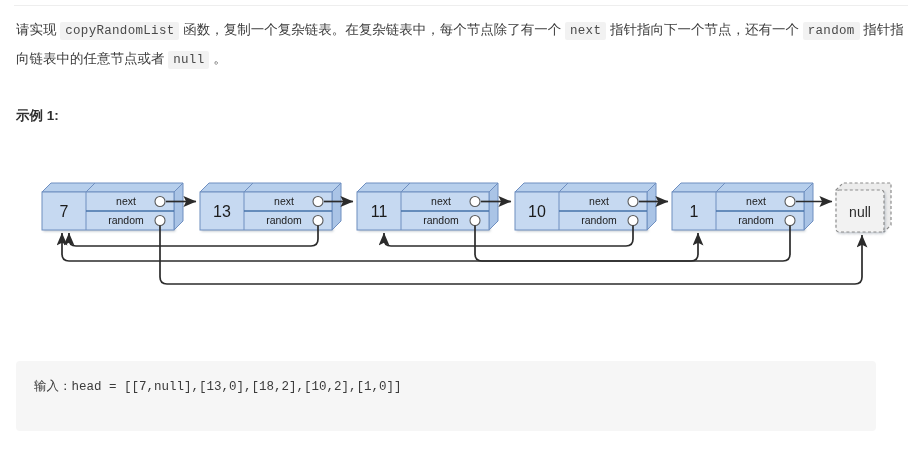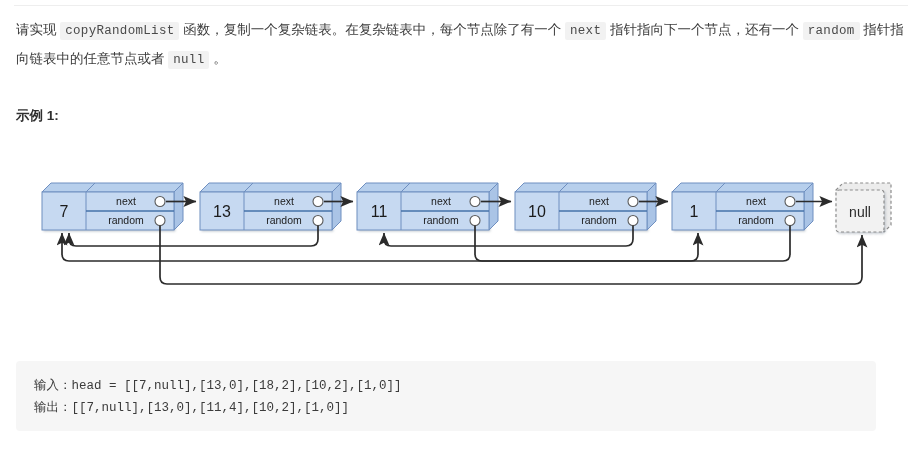--- a/index.html
+++ b/index.html
@@ -37,21 +37,21 @@
   }
   .codeblock{
     position:absolute;left:16px;top:361px;width:860px;height:70px;
     background:#f6f6f6;border-radius:4px;
     padding:14px 18px;box-sizing:border-box;
   }
   .codeblock .line{
     font-family:"Liberation Mono","DejaVu Sans Mono",monospace;
     font-size:12.5px;line-height:22px;color:#3b3b3b;white-space:pre;
   }
-  .cjk{font-family:Liberation Mono, monospace;margin-top:15px;}
+  .cjk{font-family:Liberation Sans, sans-serif;margin-top:15px;}
   svg{display:block;}
   text{font-family:"Liberation Sans","DejaVu Sans",sans-serif;}
 </style>
 </head>
 <body>
 
 <div class="top-divider"></div>
 
 <div class="prose" id="prose"><span>请实现 </span><code class="inl">copyRandomList</code><span> 函数，复制一个复杂链表。在复杂链表中，每个节点除了有一个 </span><code class="inl">next</code><span> 指针指向下一个节点，还有一个 </span><code class="inl">random</code><span> 指针指向链表中的任意节点或者 </span><code class="inl">null</code><span> 。</span></div>
 
@@ -150,14 +150,13 @@
       <path d="M160,57.5 L160,109 Q160,116 167,116 L855,116 Q862,116 862,109 L862,67" fill="none" stroke="#2b2b2b" stroke-width="1.7" marker-end="url(#ah)"></path>
       <path d="M318,57.5 L318,71 Q318,78 311,78 L76,78 Q69,78 69,71 L69,65" fill="none" stroke="#2b2b2b" stroke-width="1.7" marker-end="url(#ah)"></path>
       <path d="M475,57.5 L475,86 Q475,93 482,93 L691,93 Q698,93 698,86 L698,65" fill="none" stroke="#2b2b2b" stroke-width="1.7" marker-end="url(#ah)"></path>
       <path d="M633,57.5 L633,71 Q633,78 626,78 L391,78 Q384,78 384,71 L384,65" fill="none" stroke="#2b2b2b" stroke-width="1.7" marker-end="url(#ah)"></path>
       <path d="M790,57.5 L790,86 Q790,93 783,93 L69,93 Q62,93 62,86 L62,65" fill="none" stroke="#2b2b2b" stroke-width="1.7" marker-end="url(#ah)"></path>
     </svg>
   </div>
 
 <div class="codeblock" id="codeblock">
     <div class="line"><span class="cjk">输入</span><span class="cjk">：</span><span>head = [[7,null],[13,0],[18,2],[10,2],[1,0]]</span></div>
-    <div class="line"><span class="cjk">输出</span><span class="cjk">：</span><span>[[7,null],[13,0],[11,4],[10,2],[1,0]]</span></div>
   </div>
 
 </body></html>

